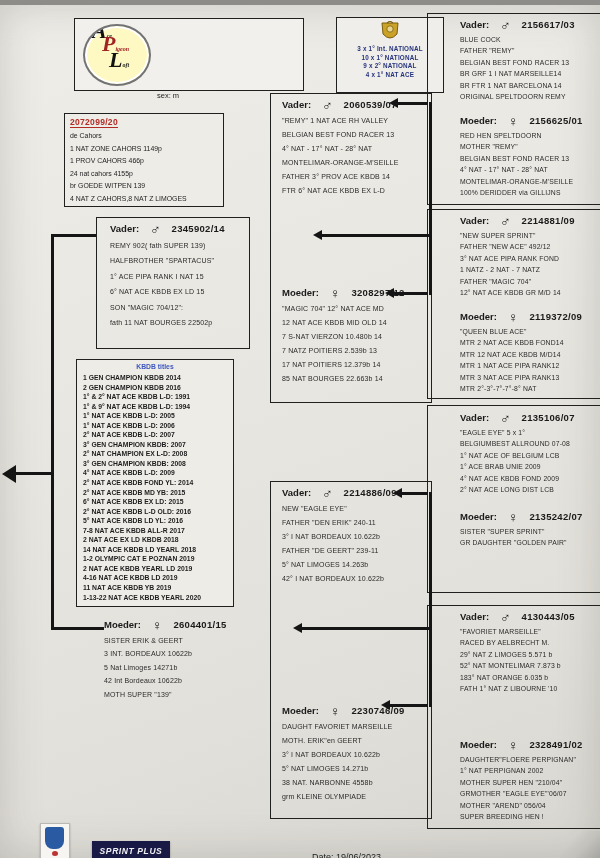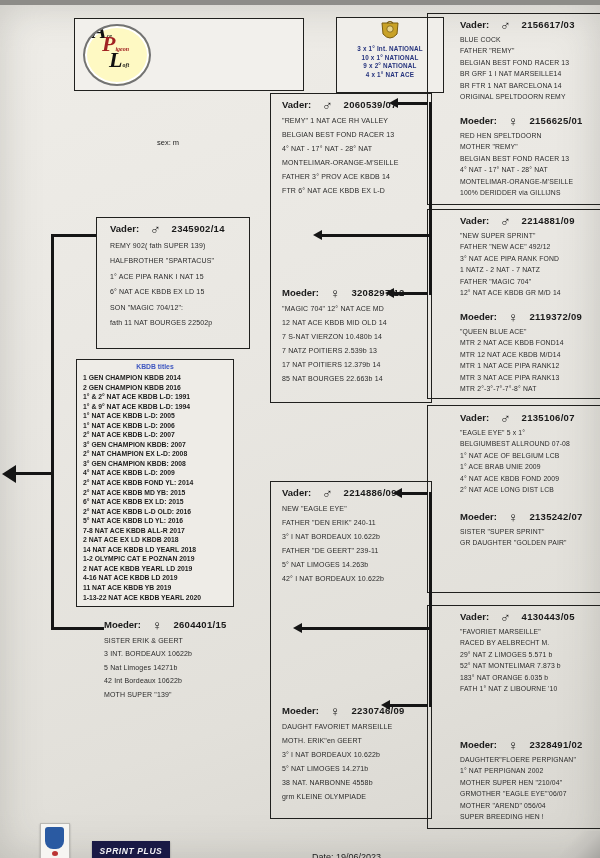--- a/index.html
+++ b/index.html
@@ -12,21 +12,21 @@
   
   #header-box{left:74px;top:13px;width:228px;height:71px;background:#f2f0ec;}
   #logo{position:absolute;left:8px;top:5px;width:64px;height:58px;border:2px solid #737373;border-radius:50%;background:#fef9c3;box-shadow:inset 0 0 0 2px #fff;overflow:hidden;}
   .logo-word{display:block;position:absolute;font-family:"Liberation Serif",serif;font-style:italic;font-weight:bold;font-size:6px;line-height:6px;color:#111;}
   .logo-word::first-letter{font-size:22px;}
   #lw2{color:#a12222;}
   #header-text{position:absolute;left:82px;top:6px;width:142px;}
   #owner-name{font-size:11px;font-weight:bold;color:#222;letter-spacing:.4px;}
   .addr{font-size:8px;font-weight:bold;color:#333;line-height:10.5px;}
   .weblink{font-size:7.3px;font-weight:bold;color:#2233bb;text-decoration:underline;line-height:9.5px;}
-  #sex-label{left:157px;top:86px;font-size:7.5px;color:#222;margin-top:47px;}
+  #sex-label{left:157px;top:86px;font-size:7.5px;color:#222;}
   
   #honors-box{left:336px;top:12px;width:106px;height:74px;background:#f0eeea;}
   #crest{position:absolute;left:41px;top:3px;width:24px;height:22px;}
   #honors-lines{position:absolute;left:0;top:27px;width:100%;text-align:center;}
   .hline{font-size:6.3px;font-weight:bold;color:#25337d;line-height:8.6px;letter-spacing:.2px;}
   
   #subject-box{left:64px;top:108px;width:158px;height:92px;background:#eeece7;}
   #subject-ring{position:absolute;left:5px;top:3px;font-size:8.5px;font-weight:bold;color:#b32b25;border-bottom:1.2px solid #b32b25;letter-spacing:.3px;}
   #subject-lines{position:absolute;left:5px;top:16px;width:150px;}
   .sl{font-size:6.9px;color:#232323;line-height:12.6px;white-space:nowrap;}
@@ -85,20 +85,31 @@
       <path d="M9 2 L12 0 L15 2" fill="none" stroke="#7a5e12" stroke-width="1.2"></path>
     </svg>
     <div id="honors-lines">
         <div class="hline">3 x 1° Int. NATIONAL</div>
         <div class="hline">10 x 1° NATIONAL</div>
         <div class="hline">9 x 2° NATIONAL</div>
         <div class="hline">4 x 1° NAT ACE</div>
       </div>
   </div>
 
+  <div id="subject-box" class="box">
+    <div id="subject-ring">2072099/20</div>
+    <div id="subject-lines">
+        <div class="sl">de Cahors</div>
+        <div class="sl">1 NAT ZONE CAHORS 1149p</div>
+        <div class="sl">1 PROV CAHORS 466p</div>
+        <div class="sl">24 nat cahors 4155p</div>
+        <div class="sl">br GOEDE WITPEN 139</div>
+        <div class="sl">4 NAT Z CAHORS,8 NAT Z LIMOGES</div>
+      </div>
+  </div>
 
   <div id="kbdb-box" class="box">
     <div id="kbdb-title">KBDB titles</div>
     <div id="kbdb-lines">
         <div class="kl">1 GEN CHAMPION KBDB 2014</div>
         <div class="kl">2 GEN CHAMPION KBDB 2016</div>
         <div class="kl">1° &amp; 2° NAT ACE KBDB L-D: 1991</div>
         <div class="kl">1° &amp; 9° NAT ACE KBDB L-D: 1994</div>
         <div class="kl">1° NAT ACE KBDB L-D: 2005</div>
         <div class="kl">1° NAT ACE KBDB L-D: 2006</div>

